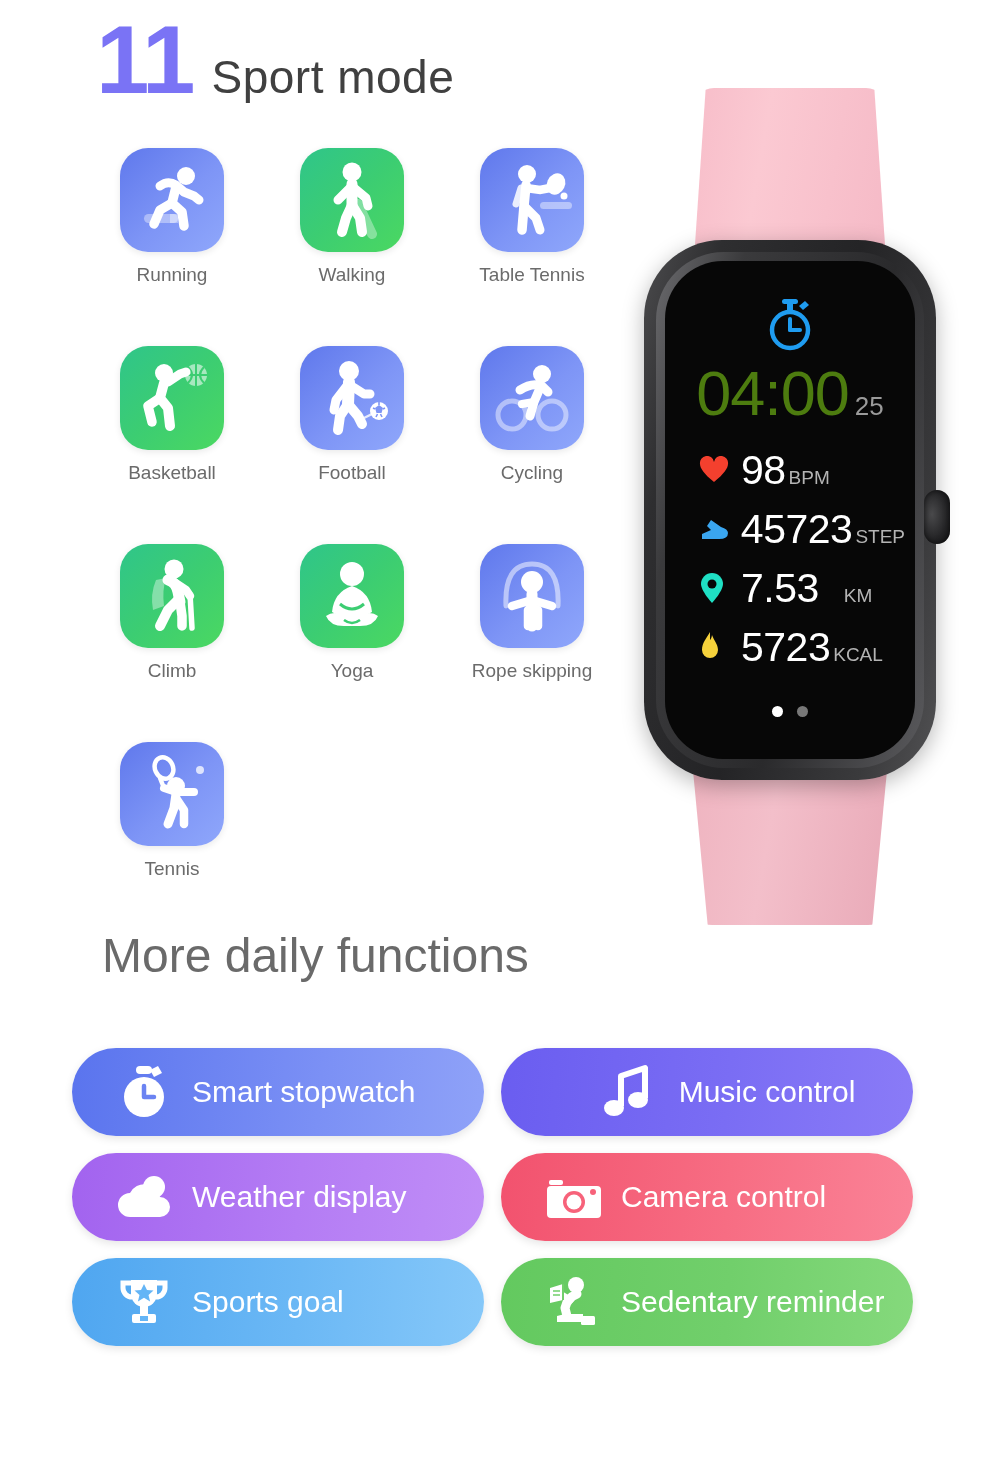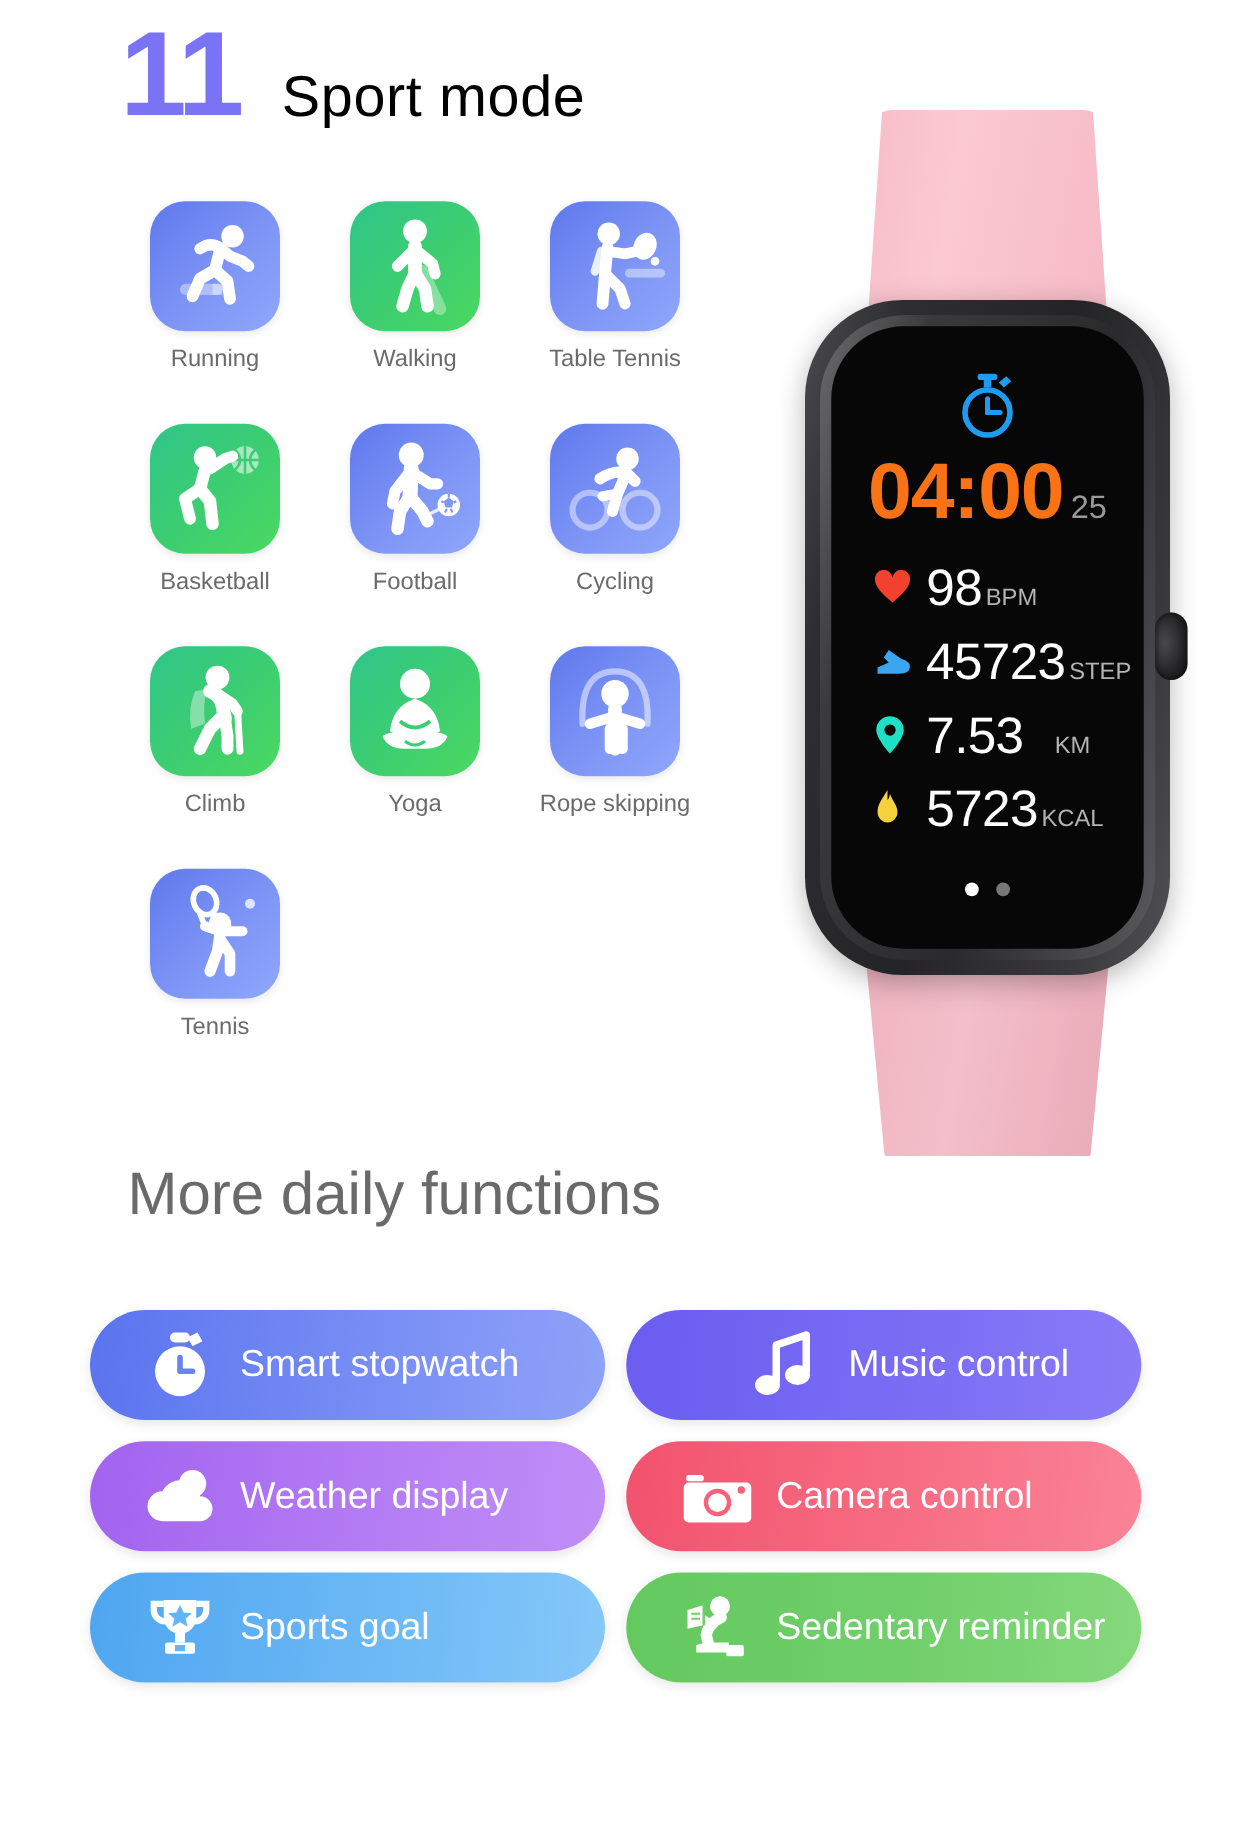--- a/index.html
+++ b/index.html
@@ -11,31 +11,32 @@
   }
   .page { position: relative; width: 884px; height: 1475px; }
 
   
   .header { position: absolute; left: 96px; top: 14px; display: flex; align-items: flex-start; }
   .big-number {
     font-size: 96px; font-weight: bold; color: #7a73f5;
     line-height: 0.95; letter-spacing: -2px;
   }
   .section-title {
-    font-size: 46px; color: #000000; font-weight: 400;
-    margin-left: 32px; margin-top: 36px; letter-spacing: 0.5px;
+    font-size: 46px; color: #404040; font-weight: 400;
+    margin-left: 18px; margin-top: 36px; letter-spacing: 0.5px;
   }
 
   
   .sports-grid {
-    position: absolute; left: 92px; top: 161px;
+    position: absolute; left: 92px; top: 148px;
     width: 480px;
     display: grid;
     grid-template-columns: repeat(3, 160px);
     grid-auto-rows: 178px;
+    gap: 20px;
   }
   .sport-cell { display: flex; flex-direction: column; align-items: center; }
   .sport-tile {
     width: 104px; height: 104px; border-radius: 28px;
     display: flex; align-items: center; justify-content: center;
     box-shadow: 0 2px 7px rgba(0,0,0,0.09);
   }
   .tile-blue  { background: linear-gradient(135deg,#5f78ec 0%, #7e95f6 55%, #8fa7fb 100%); }
   .tile-green { background: linear-gradient(135deg,#2fc58a 0%, #3ccd72 50%, #4bd861 100%); }
   .sport-label {
@@ -82,21 +83,21 @@
     background: radial-gradient(ellipse at 30% 45%, #4a4a4c 0%, #242426 60%, #121213 100%);
     box-shadow: inset 0 0 6px rgba(0,0,0,0.6);
   }
 
   .stopwatch-icon { position: absolute; left: 50%; top: 36px; transform: translateX(-50%); }
   .timer-row {
     position: absolute; left: 0; right: 0; top: 96px;
     display: flex; align-items: baseline; justify-content: center;
   }
   .timer-main {
-    font-size: 63px; color: #f97316; font-weight: 700;
+    font-size: 63px; color: #4d7c0f; font-weight: 400;
     letter-spacing: -1px; font-family: "Liberation Sans", sans-serif;
   }
   .timer-cs { font-size: 26px; color: #9a9a9a; margin-left: 6px; }
 
   .metrics { position: absolute; left: 34px; top: 186px; right: 10px; }
   .metric-row { display: flex; align-items: baseline; margin-bottom: 13px; height: 46px; }
   .metric-icon { width: 42px; display: flex; align-items: center; justify-content: flex-start; align-self: center; }
   .metric-value { font-size: 41px; color: #ffffff; font-weight: 500; letter-spacing: -0.5px; }
   .metric-unit { font-size: 19px; color: #b4b4b4; margin-left: 3px; }
   .metric-unit.pad { margin-left: 25px; }

